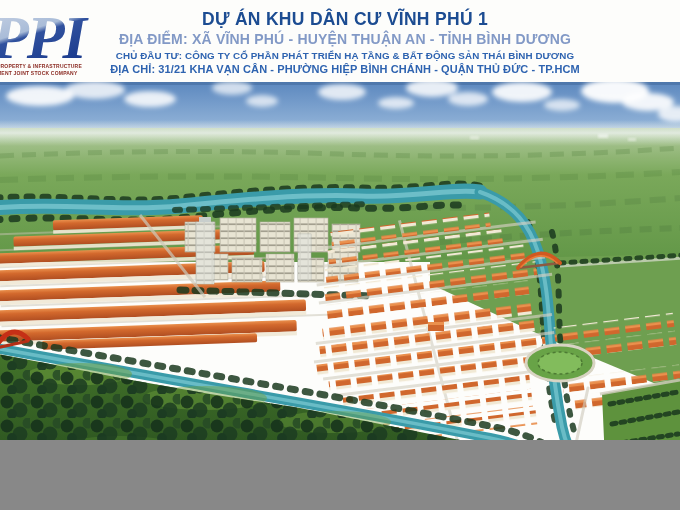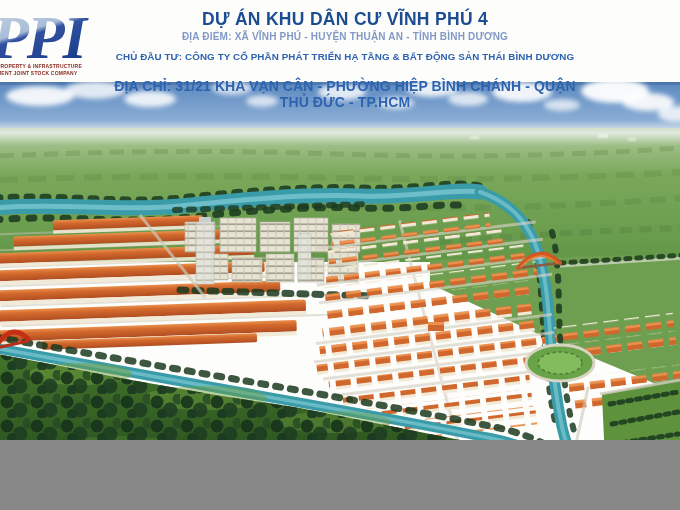--- a/index.html
+++ b/index.html
@@ -9,27 +9,27 @@
     background:#fdfdfb;font-family:"Liberation Sans",sans-serif;
   }
   
   .header{position:absolute;left:0;top:0;width:680px;height:82px;background:#fdfdfb;z-index:2;}
   .logo{position:absolute;left:0;top:2px;width:104px;height:78px;}
   .header-text{position:absolute;left:110px;top:0;width:470px;height:82px;text-align:center;}
   .title{
     margin-top:9px;font-size:17.5px;font-weight:bold;color:#1c4c92;letter-spacing:.3px;
   }
   .subtitle{
-    margin-top:1px;font-size:10px;font-weight:bold;color:#8299c6;letter-spacing:.2px;
+    margin-top:1px;font-size:14px;font-weight:bold;color:#8299c6;letter-spacing:.2px;
   }
   .investor{
-    margin-top:9px;font-size:9.8px;font-weight:bold;color:#2e63b0;letter-spacing:.1px;
+    margin-top:3px;font-size:9.8px;font-weight:bold;color:#2e63b0;letter-spacing:.1px;
   }
   .address{
-    margin-top:16px;font-size:14px;font-weight:bold;color:#2e63b0;letter-spacing:.1px;
+    margin-top:2px;font-size:11px;font-weight:bold;color:#2e63b0;letter-spacing:.1px;
   }
   
   .scene{
     position:absolute;left:0;top:82px;width:680px;height:428px;display:block;
     filter:blur(.35px) saturate(1.04);
   }
 </style>
 </head>
 <body>
 
@@ -45,21 +45,21 @@
           <stop offset="0.55" stop-color="#30519e"></stop>
           <stop offset="1" stop-color="#1c3c8e"></stop>
         </linearGradient>
       </defs>
       <text x="-9" y="56" font-family="Liberation Serif,serif" font-size="62" font-weight="bold" font-style="italic" fill="url(#ppiG)" letter-spacing="-2">PPI</text>
       <text x="-3" y="66" font-size="5" font-weight="bold" fill="#8a2a22" letter-spacing=".2">PROPERTY &amp; INFRASTRUCTURE</text>
       <text x="-3" y="73" font-size="5" font-weight="bold" fill="#8a2a22" letter-spacing=".2">MENT JOINT STOCK COMPANY</text>
     </svg>
 
     <div class="header-text">
-      <div class="title">DỰ ÁN KHU DÂN CƯ VĨNH PHÚ 4</div>
+      <div class="title">DỰ ÁN KHU DÂN CƯ VĨNH PHÚ 1</div>
       <div class="subtitle">ĐỊA ĐIỂM: XÃ VĨNH PHÚ - HUYỆN THUẬN AN - TỈNH BÌNH DƯƠNG</div>
       <div class="investor">CHỦ ĐẦU TƯ: CÔNG TY CỔ PHẦN PHÁT TRIỂN HẠ TẦNG &amp; BẤT ĐỘNG SẢN THÁI BÌNH DƯƠNG</div>
       <div class="address">ĐỊA CHỈ: 31/21 KHA VẠN CÂN - PHƯỜNG HIỆP BÌNH CHÁNH - QUẬN THỦ ĐỨC - TP.HCM</div>
     </div>
   </div>
 
   <svg class="scene" viewBox="0 0 680 428" preserveAspectRatio="none">
     <defs>
       <linearGradient id="skyG" x1="0" y1="0" x2="0" y2="1">
         <stop offset="0" stop-color="#5d88bd"></stop>

